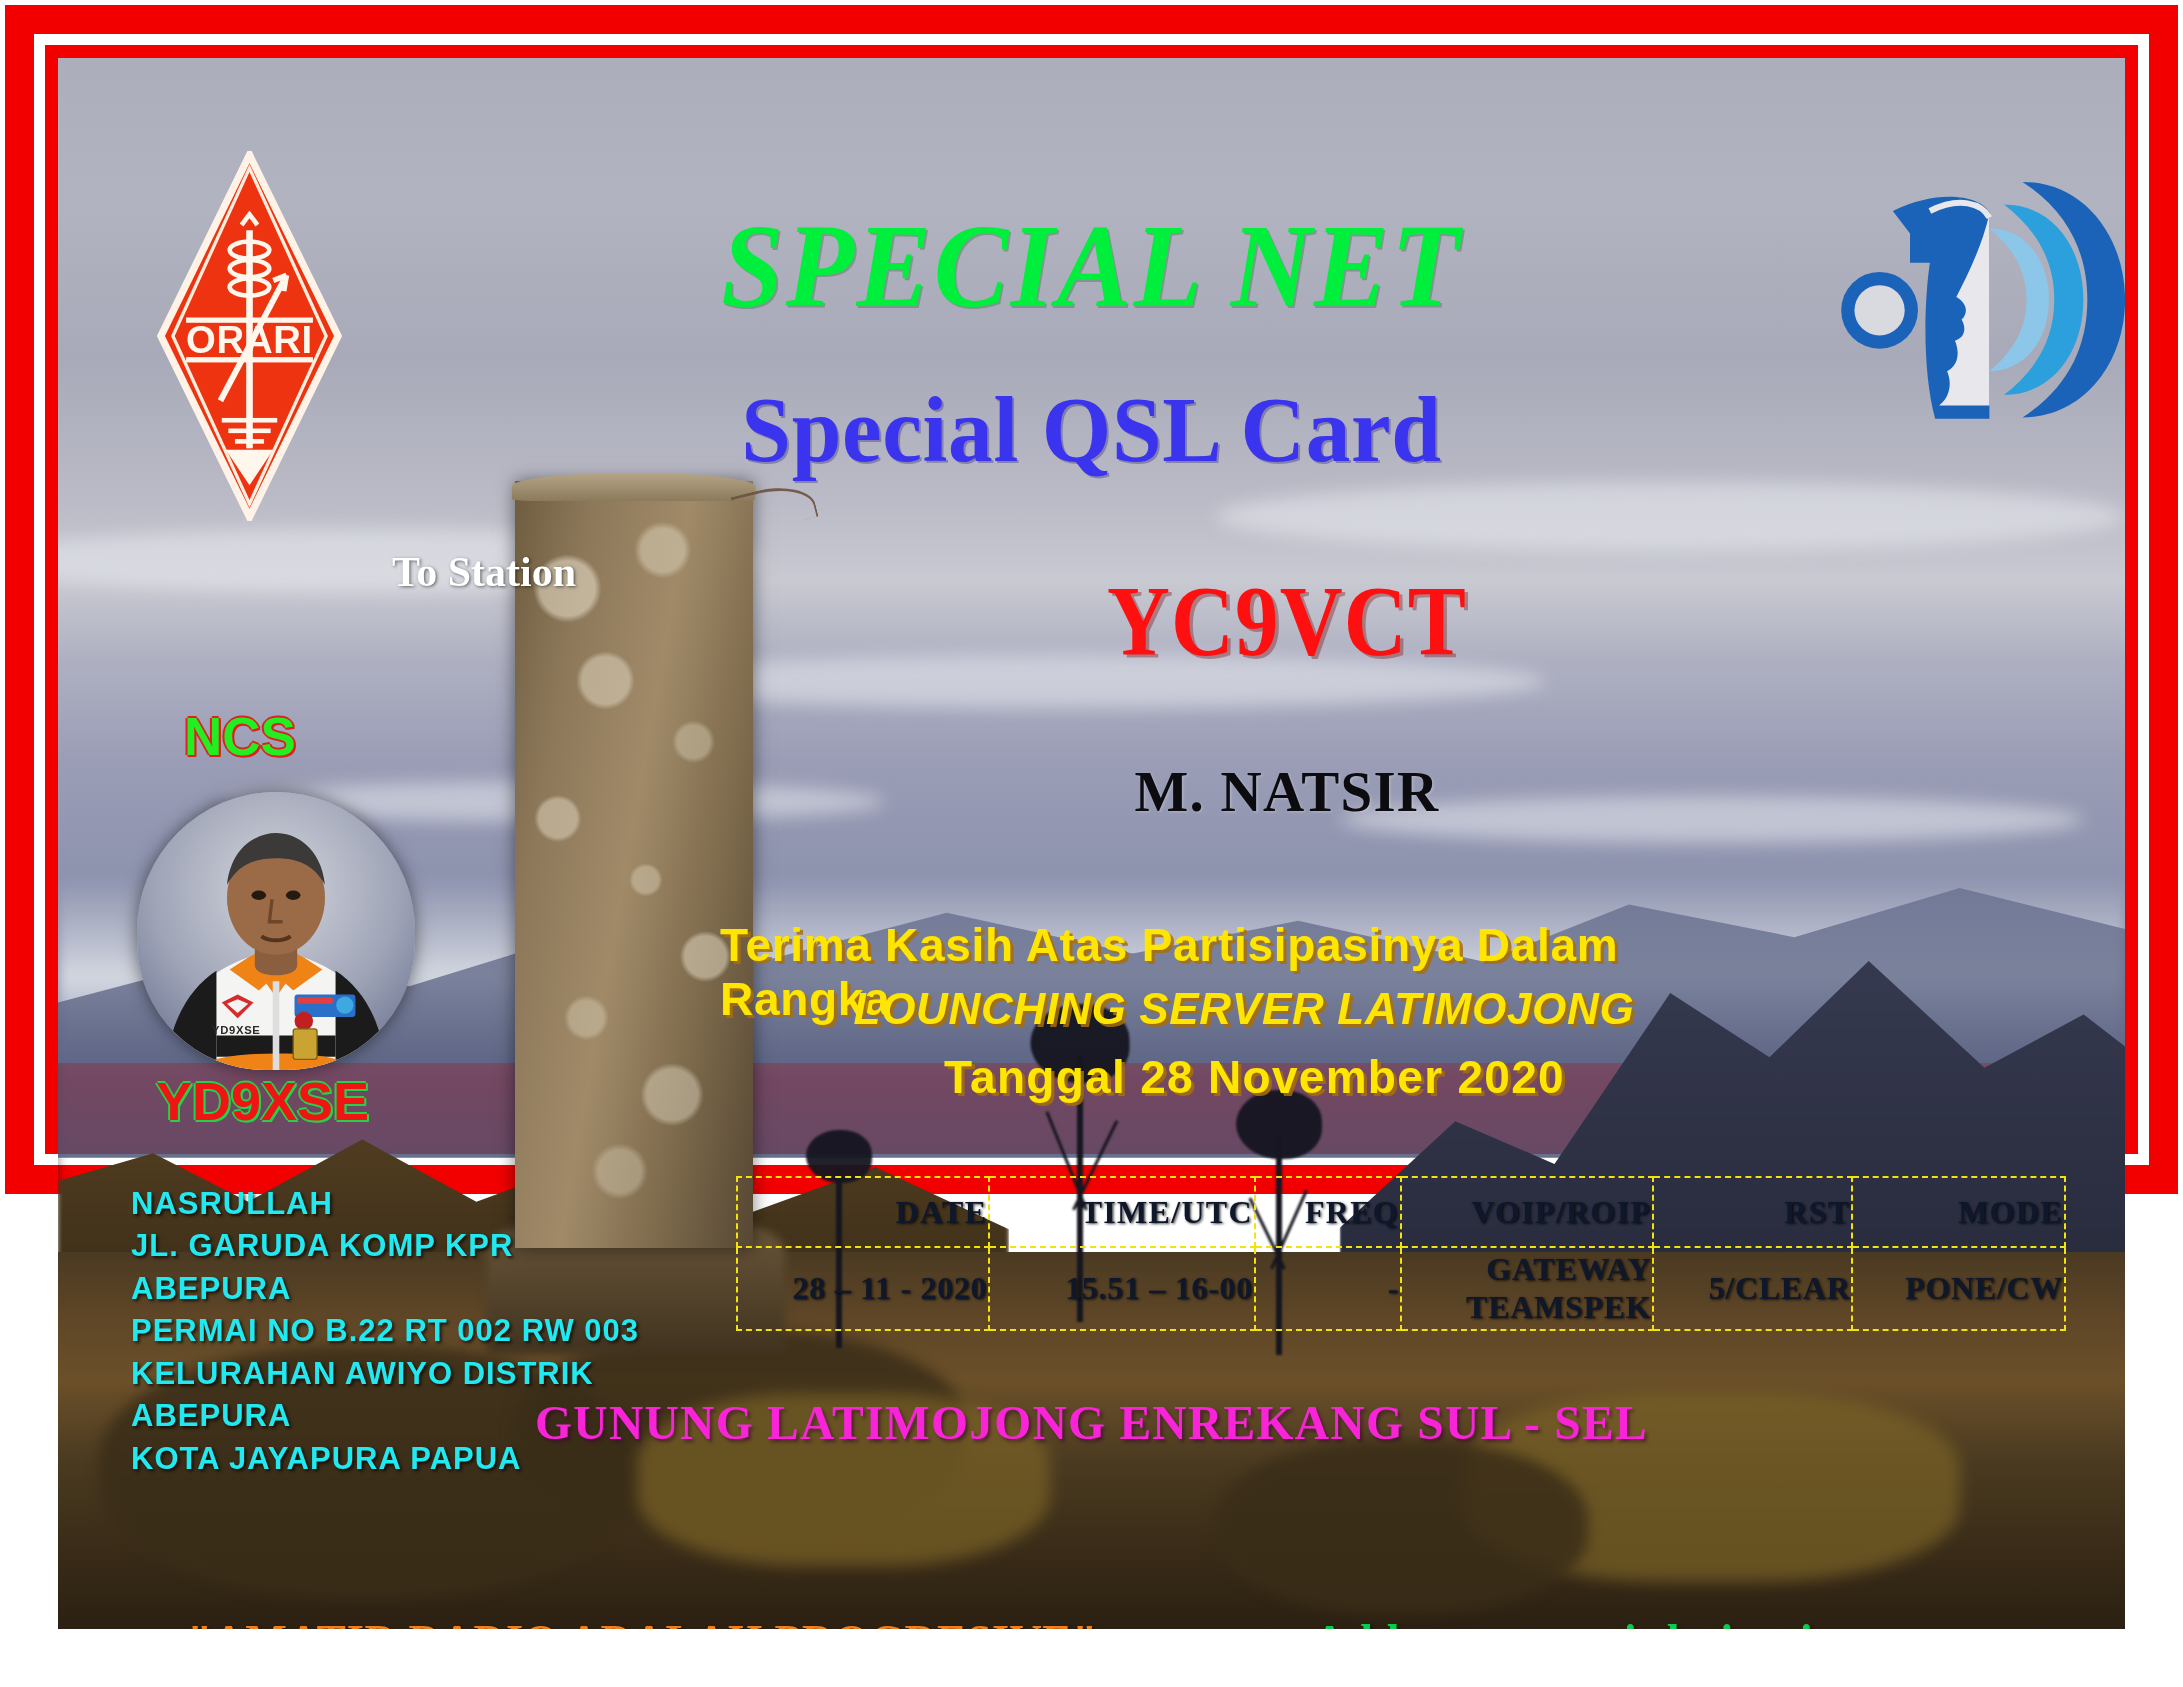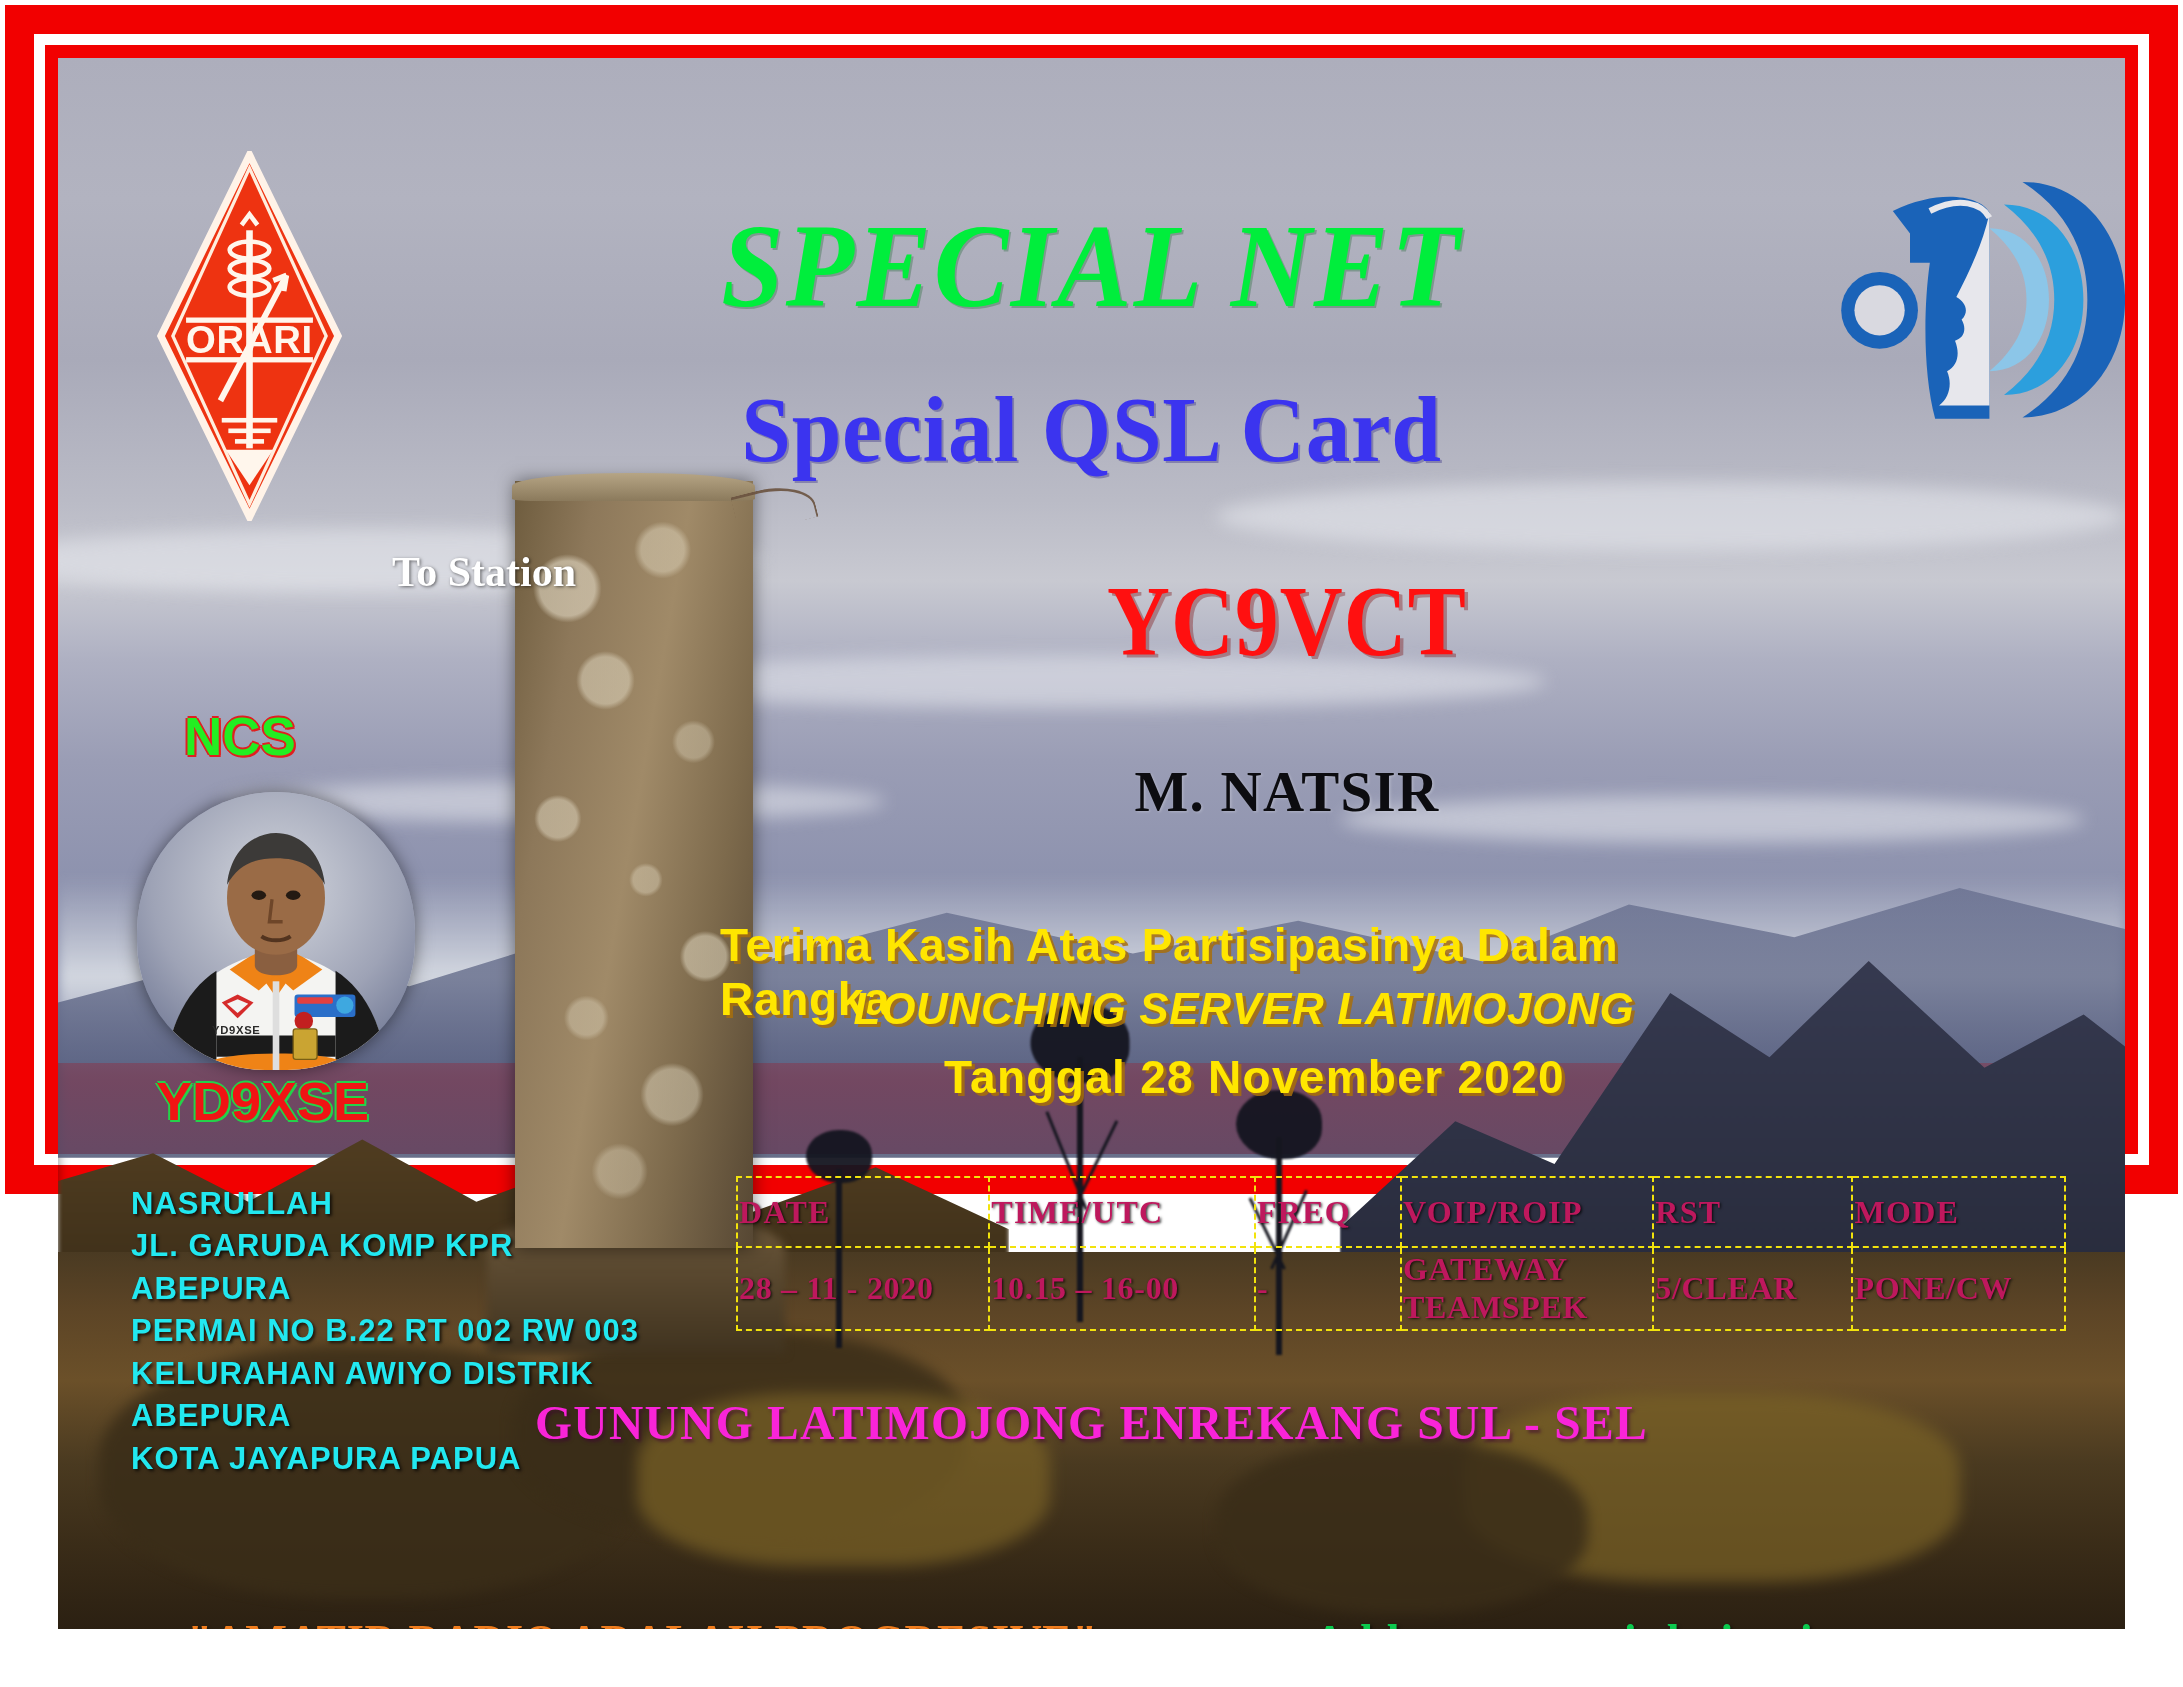--- a/index.html
+++ b/index.html
@@ -119,22 +119,22 @@
 
   
   #address{left:73px;top:1125px;font-family:"Liberation Sans",sans-serif;font-weight:700;
         font-size:31px;line-height:1.37;color:#22e8f0;letter-spacing:1px;
         text-shadow:2px 2px 3.3px rgba(0,0,0,.75);}
   #address div{white-space:nowrap;}
 
   
   #qtable{left:678px;top:1118px;width:1330px;border-collapse:collapse;
         font-family:"Liberation Serif",serif;}
-  #qtable td,#qtable th{border:2px dashed #f2e30c;color:#be185d;font-weight:700;
-        text-align:left;vertical-align:middle;text-shadow:1.3px 1.3px 2.6px rgba(0,0,0,.75);}
+  #qtable td,#qtable th{border:2px dashed #f2e30c;color:#0f172a;font-weight:700;
+        text-align:right;vertical-align:middle;text-shadow:1.3px 1.3px 2.6px rgba(0,0,0,.75);}
   #qtable th{font-size:32px;height:66px;letter-spacing:1.3px;}
   #qtable td{font-size:32px;height:79px;letter-spacing:0.7px;line-height:1.18;}
 
   #gunung{left:0;right:0;top:1336px;text-align:center;
         font-family:"Liberation Serif",serif;font-weight:700;font-size:49px;
         letter-spacing:1.3px;color:#f924d8;text-shadow:2.6px 2.6px 3.3px rgba(60,0,50,.55);
         transform:scaleX(.97);}
 
   #motto{left:79px;top:1555px;font-family:"Liberation Serif",serif;font-weight:700;
         font-size:49px;letter-spacing:0.7px;color:#f07d1e;
@@ -318,21 +318,21 @@
           <th style="width:20%">TIME/UTC</th>
           <th style="width:11%">FREQ</th>
           <th style="width:19%">VOIP/ROIP</th>
           <th style="width:15%">RST</th>
           <th style="width:16%">MODE</th>
         </tr>
       </thead>
       <tbody>
         <tr>
           <td>28 – 11 - 2020</td>
-          <td>10.15 – 16-00</td>
+          <td>15.51 – 16-00</td>
           <td>-</td>
           <td>GATEWAY<br>TEAMSPEK</td>
           <td>5/CLEAR</td>
           <td>PONE/CW</td>
         </tr>
       </tbody>
     </table>
 
     <div class="lyr" id="gunung">GUNUNG LATIMOJONG ENREKANG SUL - SEL</div>
 

